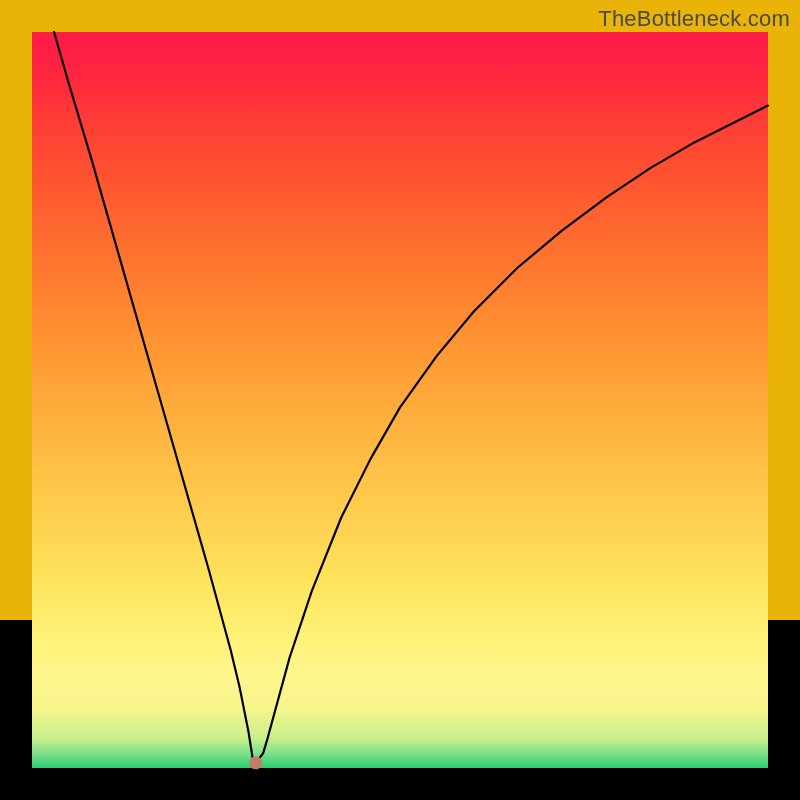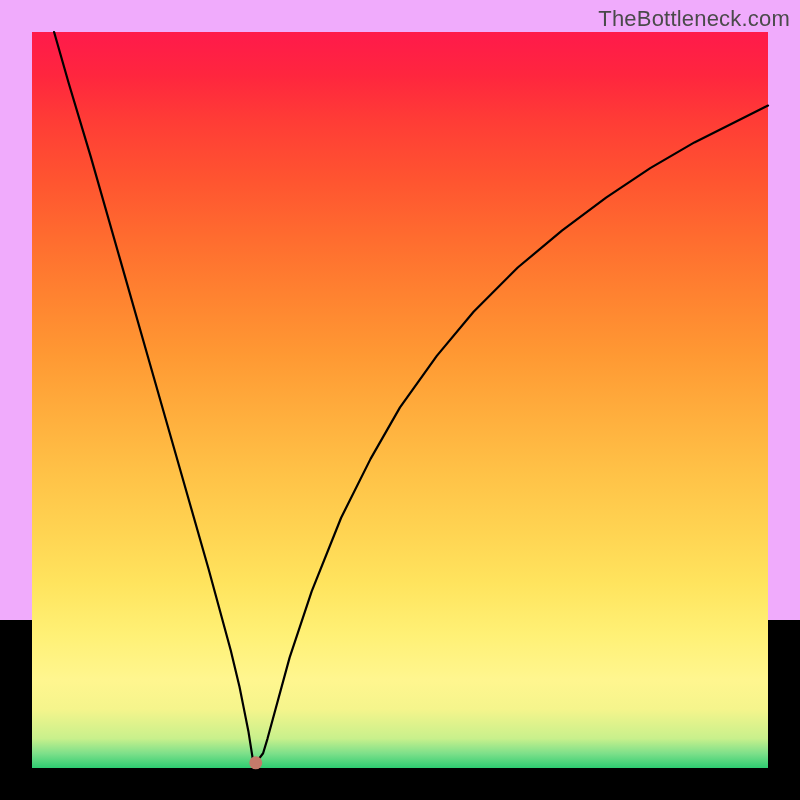--- a/index.html
+++ b/index.html
@@ -9,21 +9,21 @@
     height: 800px;
     background: #000;
     overflow: hidden;
   }
   .frame {
     position: absolute;
     left: 0;
     top: 0;
     width: 800px;
     height: 620px;
-    background: #f0abfc;
+    background: #eab308;
     text-align: center;
   }
   .plot-area {
     position: absolute;
     left: 32px;
     top: 32px;
     width: 736px;
     height: 736px;
     background: linear-gradient(to top,
       #2ecc71 0%,

